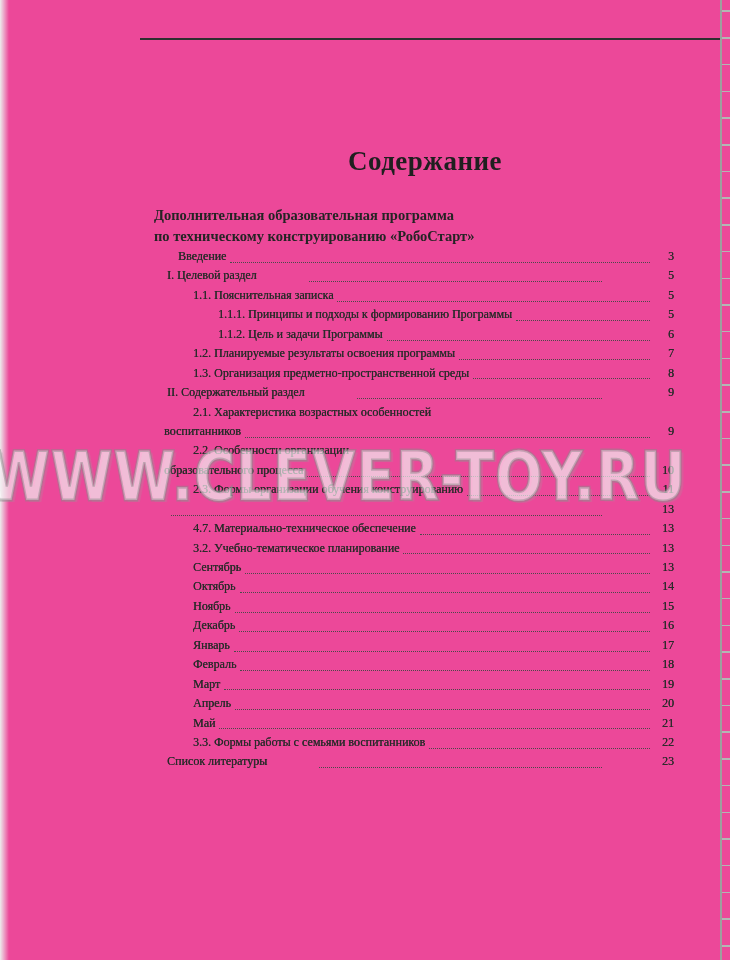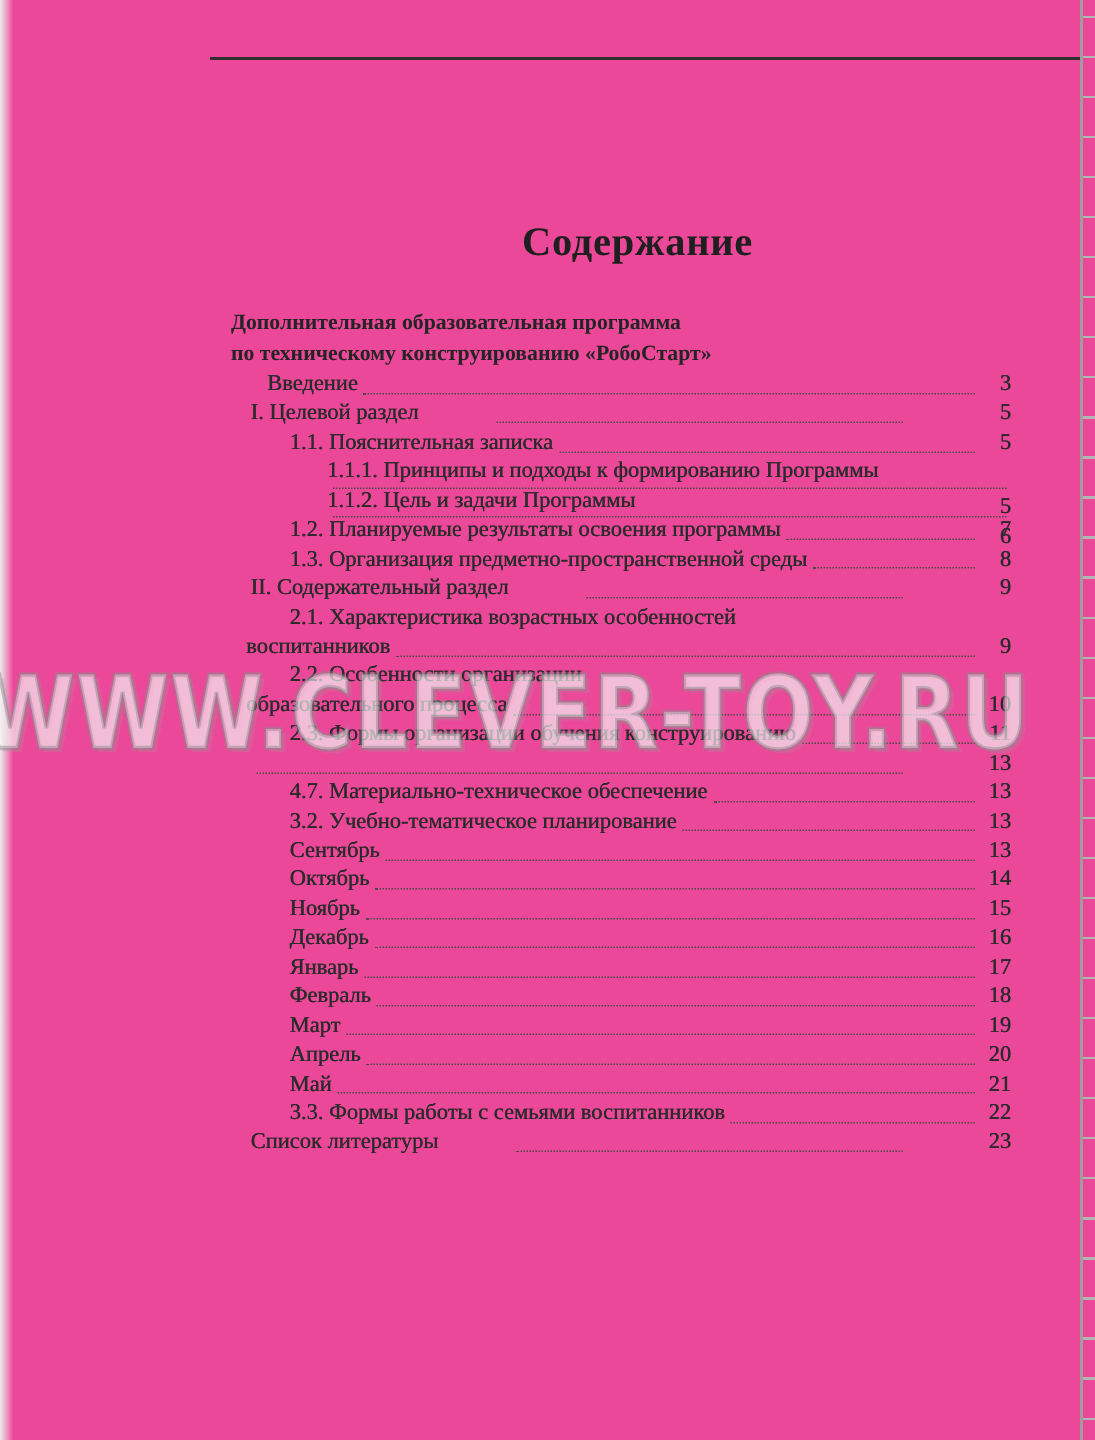--- a/index.html
+++ b/index.html
@@ -39,34 +39,34 @@
     letter-spacing:0.5px;
   }
 
   .headers{
     position:absolute;left:154px;top:205px;
     font-size:14.5px;font-weight:bold;line-height:20.8px;color:#242424;
   }
 
   .toc{
     position:absolute;left:164px;top:247px;width:510px;
-    font-size:15px;color:#2b2b2b;
+    font-size:12px;color:#2b2b2b;
   }
   .row{display:flex;line-height:19.45px;height:19.45px;white-space:nowrap;}
   .row .t{text-shadow:0.3px 0 currentColor;}
   .row .pg{min-width:21px;text-align:right;text-shadow:0.3px 0 currentColor;}
   .dots{
     flex:1;min-width:8px;
     border-bottom:1.7px dotted #4a4a4a;
     margin:0 3px 3.6px 4px;
   }
   .lvl0{padding-left:3px;gap:48px;}
   .lvl1{padding-left:14px;}
   .lvl2{padding-left:29px;}
-  .lvl3{padding-left:54px;flex-direction:column;}
+  .lvl3{padding-left:54px;}
   .lvl4{padding-left:0;}
 
   .watermark{
     position:absolute;left:-12px;top:444px;width:760px;
     font-family:"DejaVu Sans", sans-serif;
     font-weight:bold;font-size:56px;letter-spacing:1px;white-space:nowrap;
     color:rgba(255,255,255,0.60);
     -webkit-text-stroke:2.4px rgba(138,138,138,0.48);
     text-shadow:3px 2px 0 rgba(160,160,160,0.22);
     transform:scaleY(1.2);transform-origin:50% 50%;

